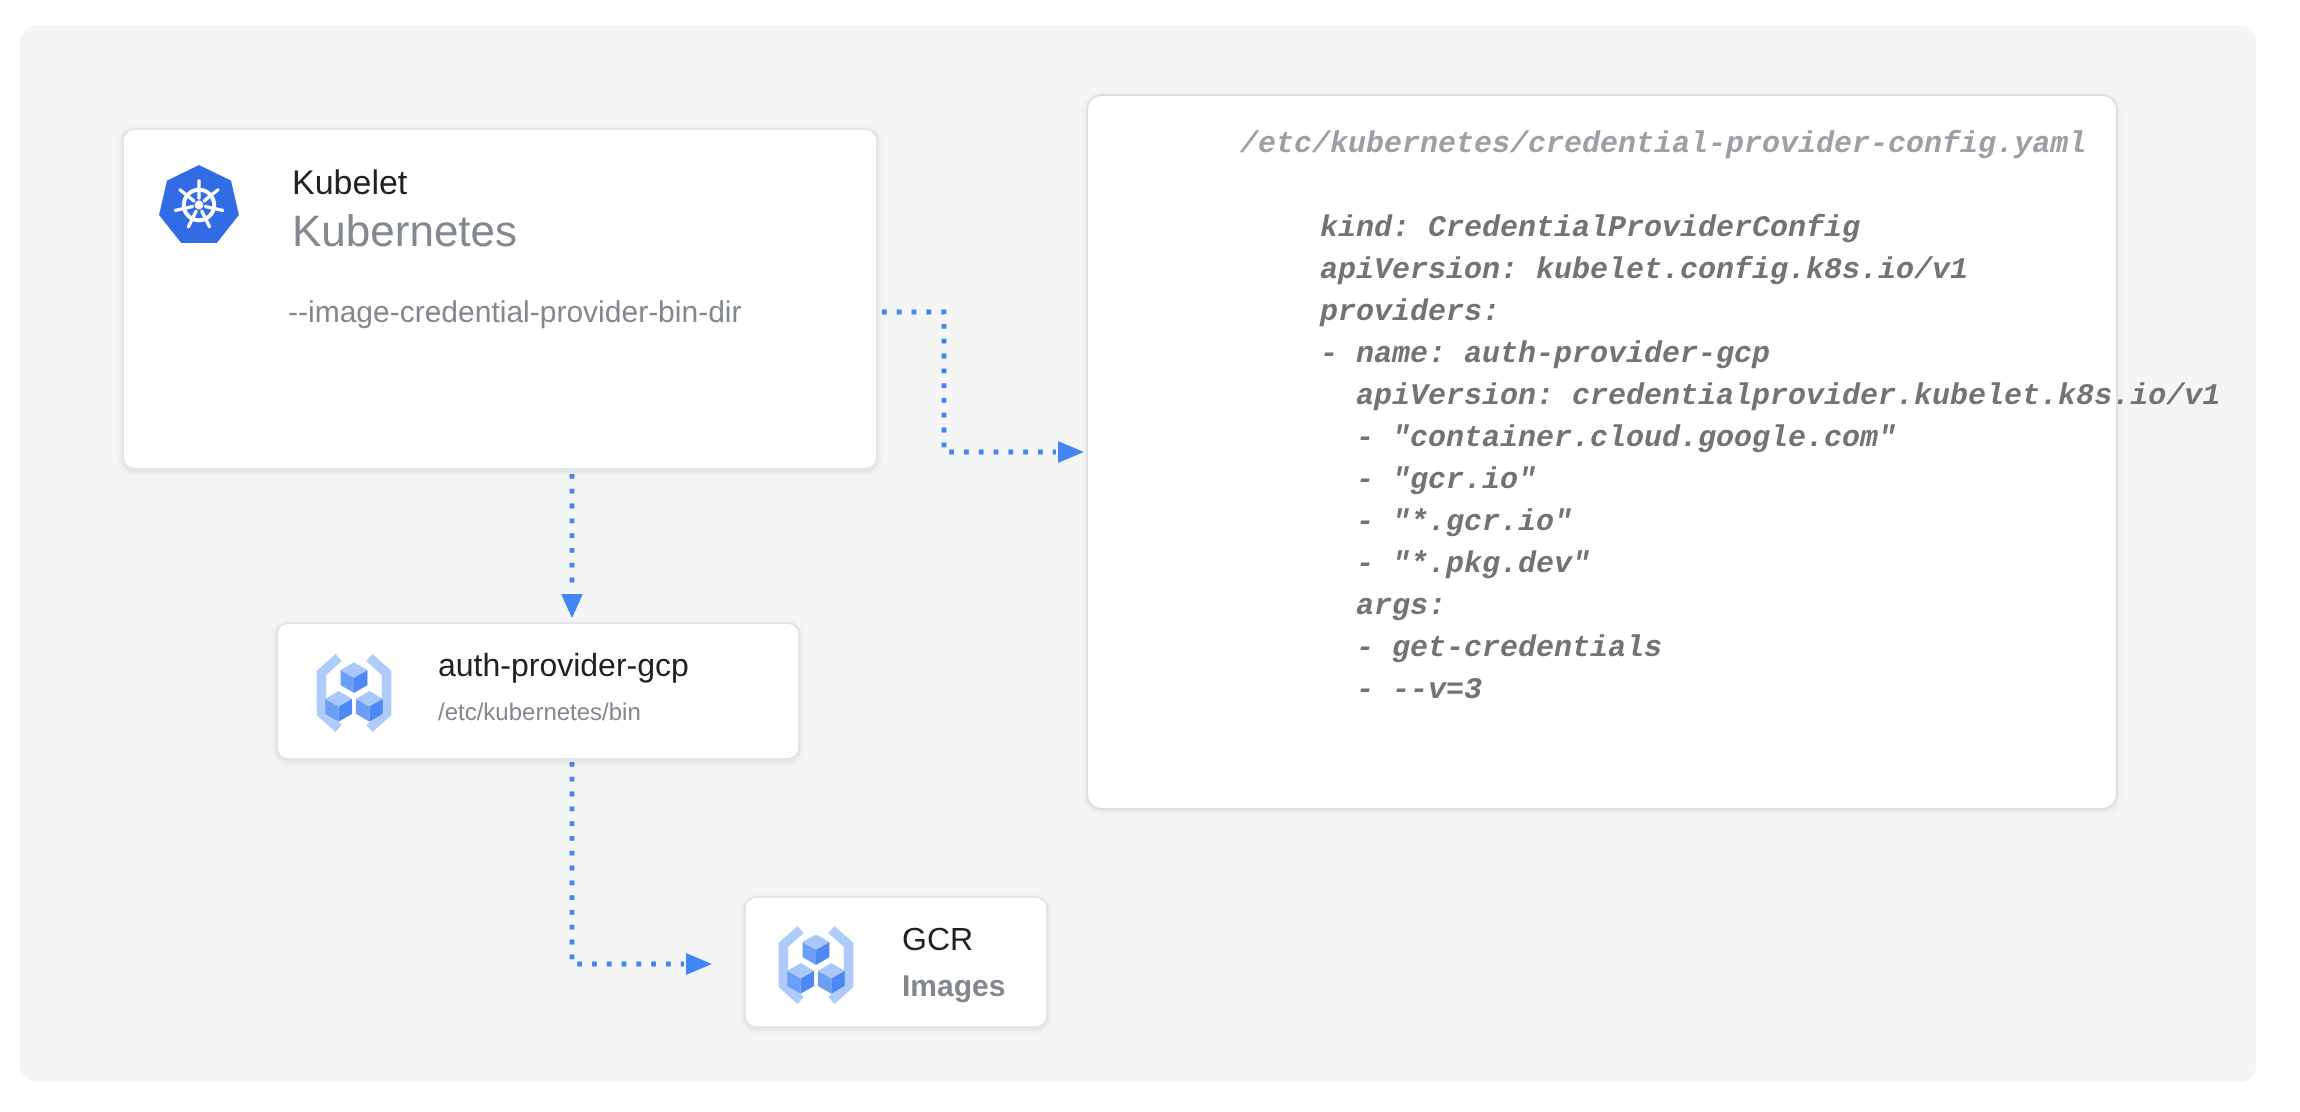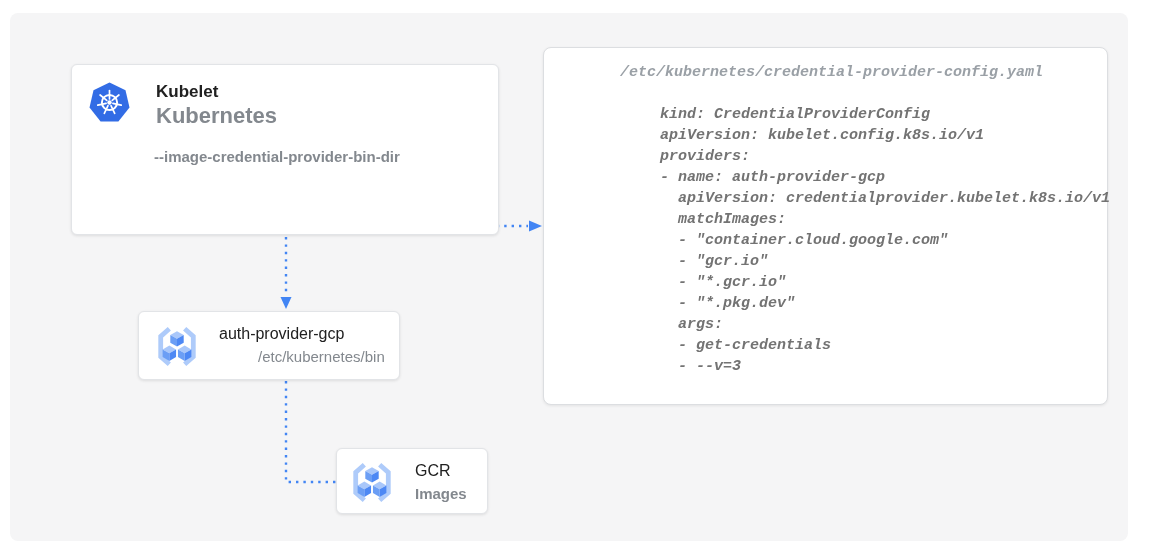--- a/index.html
+++ b/index.html
@@ -5,44 +5,44 @@
   * { margin:0; padding:0; box-sizing:border-box; }
   html,body { width:1150px; height:556px; background:#ffffff;
     font-family:"Liberation Sans", sans-serif; position:relative; overflow:hidden; }
 
   .canvas { position:absolute; left:10px; top:13px; width:1118px; height:528px;
     background:#f5f5f6; border-radius:8px; }
 
   .node { position:absolute; background:#ffffff; border:1px solid #e2e4e7;
     border-radius:6px; box-shadow:0 1px 3px rgba(0,0,0,0.10); }
 
-  .kubelet-box { left:71px; top:64px; width:428px; height:171px;font-weight:bold; }
+  .kubelet-box { left:61px; top:64px; width:378px; height:171px; }
   .auth-box    { left:138px; top:311px; width:262px; height:69px; }
-  .gcr-box     { left:336px; top:448px; width:152px; height:66px;padding-left:40px; }
+  .gcr-box     { left:372px; top:448px; width:152px; height:66px;padding-left:40px; }
 
   .node .icon { position:absolute; }
   .kubelet-box .icon { left:17px; top:17px; }
   .auth-box .icon    { left:15px; top:13px; }
   .gcr-box .icon     { left:12px; top:12px; }
 
   .node-title { position:absolute; color:#212121; font-size:17px; line-height:20px; white-space:nowrap; }
   .node-sub   { position:absolute; color:#83888e; font-size:22px; line-height:19px; white-space:nowrap; }
 
   .kubelet-box .node-title { left:84px; top:17px; }
   .kubelet-box .node-sub   { left:84px; top:41px; }
   .kubelet-flags { position:absolute; left:82px; top:80px; color:#83888e;
     font-size:15px; line-height:24px; white-space:nowrap; }
 
   .auth-box .node-title { left:80px; top:12px; font-size:16px; }
-  .auth-box .node-sub   { left:80px; top:35px; font-size:15px;margin-left:39px; }
+  .auth-box .node-sub   { left:80px; top:35px; font-size:12px; }
 
   .gcr-box .node-title { left:78px; top:12px; font-size:16px; }
   .gcr-box .node-sub   { left:78px; top:35px; font-size:15px;font-weight:bold; }
 
-  .code-panel { position:absolute; left:543px; top:47px; width:565px; height:358px;
+  .code-panel { position:absolute; left:543px; top:47px; width:516px; height:358px;
     background:#ffffff; border:1px solid #dcdee1; border-radius:8px;
     box-shadow:0 1px 3px rgba(0,0,0,0.08);
     padding:14px 29px 8px 76px;
     font-family:"Liberation Mono","DejaVu Sans Mono",monospace;
     font-style:italic; font-weight:700; font-size:15px; line-height:21px; }
   .code-header { color:#9aa0a6; white-space:pre; margin-bottom:21px; }
   .code-line   { color:#737373; white-space:pre;margin-left:40px; }
 
   .arrows { position:absolute; left:0; top:0; pointer-events:none; }
 </style>
@@ -137,21 +137,20 @@
 </div>
 
 <div class="code-panel">
   <div class="code-header">/etc/kubernetes/credential-provider-config.yaml</div>
   <div>
     <div class="code-line">kind: CredentialProviderConfig</div>
     <div class="code-line">apiVersion: kubelet.config.k8s.io/v1</div>
     <div class="code-line">providers:</div>
     <div class="code-line">- name: auth-provider-gcp</div>
     <div class="code-line">  apiVersion: credentialprovider.kubelet.k8s.io/v1</div>
-    <div class="code-line">  matchImages:</div>
     <div class="code-line">  - "container.cloud.google.com"</div>
     <div class="code-line">  - "gcr.io"</div>
     <div class="code-line">  - "*.gcr.io"</div>
     <div class="code-line">  - "*.pkg.dev"</div>
     <div class="code-line">  args:</div>
     <div class="code-line">  - get-credentials</div>
     <div class="code-line">  - --v=3</div>
   </div>
 </div>
 

